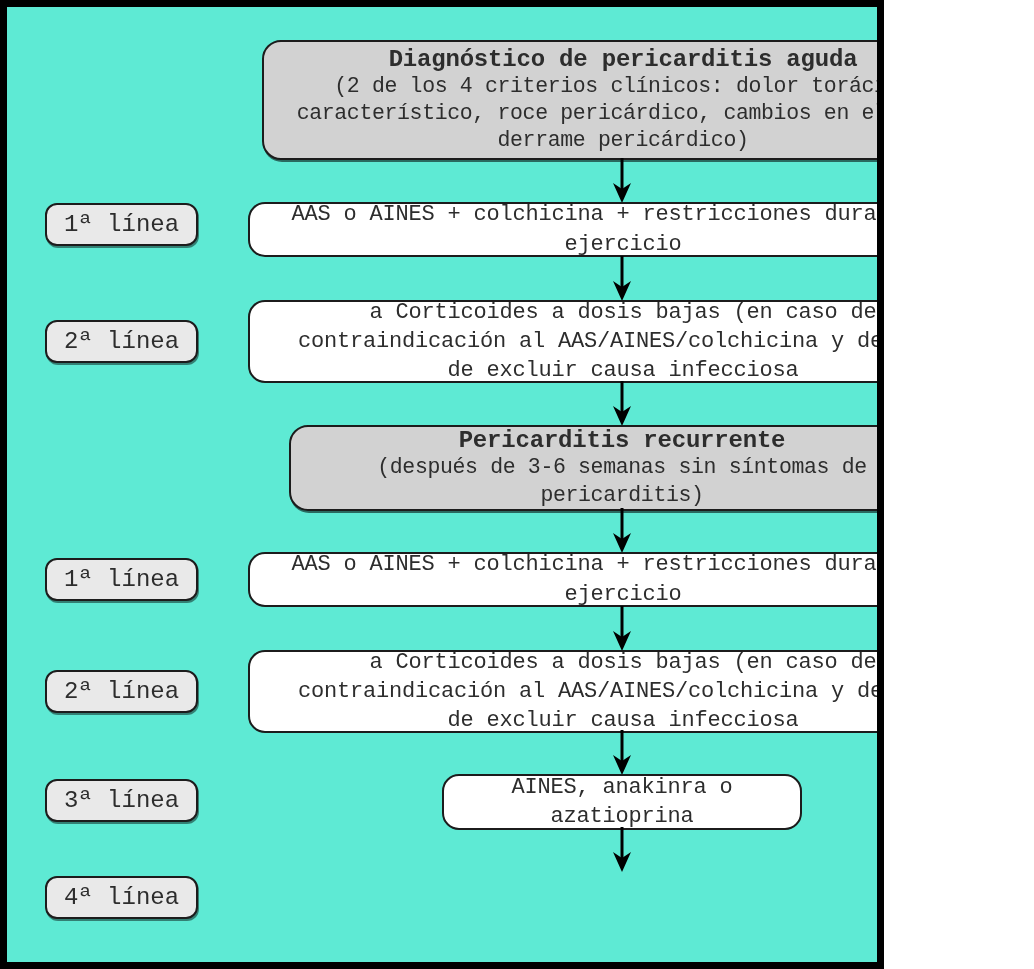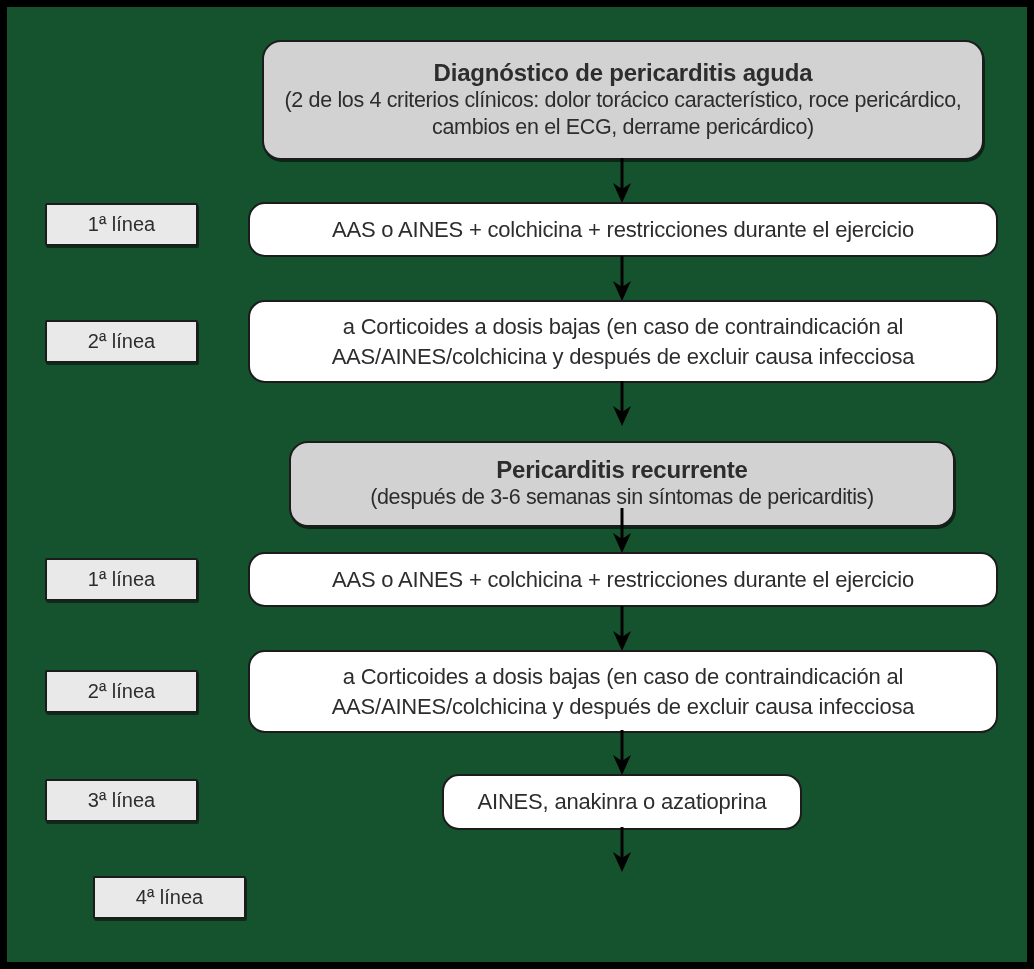--- a/index.html
+++ b/index.html
@@ -1,20 +1,20 @@
 <!DOCTYPE html>
 <html lang="es" style="--frame-border: #000000; --header-fill: #d2d2d2; --label-fill: #e9e9e9; --box-fill: #ffffff; --box-border: #1c1c1c; --text: #2d2d2d;"><head>
 <meta charset="utf-8">
 <style>
   html,body{margin:0;padding:0;background:#ffffff;}
   .canvas{
     position:relative;
-    width:1034px;height:969px;
-    background:#14532d;
-    font-family:Liberation Sans, sans-serif;
+    width:884px;height:969px;
+    background:#5eead4;
+    font-family:Liberation Mono, monospace;
     color:var(--text,#2d2d2d);
     overflow:hidden;
   }
   .frame{
     position:absolute;inset:0;
     border:7px solid var(--frame-border,#000);
     box-sizing:border-box;
     pointer-events:none;
   }
   .node{
@@ -33,22 +33,22 @@
   .header{
     background:var(--header-fill,#d2d2d2);
     border-radius:19px;
     box-shadow:1px 2px 0 rgba(0,0,0,0.55);
     padding:4px 14px;
   }
   .header .title{font-weight:bold;font-size:24px;letter-spacing:-0.2px;}
   .header .subtitle{font-size:21.5px;letter-spacing:-0.35px;line-height:1.27;}
   .pill{
     background:var(--label-fill,#e9e9e9);
-    border-radius:2px;
-    font-size:20px;
+    border-radius:12px;
+    font-size:24px;
     box-shadow:1px 2px 0 rgba(0,0,0,0.45);
   }
   .arrow{position:absolute;}
 </style>
 </head>
 <body>
 
 <div class="canvas">
 
   <div class="node header" style="left:262px;top:40px;width:722px;height:120px;">
@@ -78,21 +78,21 @@
   </div>
   <div class="node wide" style="left:248px;top:300px;width:750px;height:83px;">
     <span>a Corticoides a dosis bajas (en caso de contraindicación al AAS/AINES/colchicina y después de excluir causa infecciosa</span>
   </div>
 
   <svg class="arrow" style="left:609px;top:381px;" width="26" height="45" viewBox="0 0 26 45">
     <line x1="13" y1="0" x2="13" y2="31" stroke="#000" stroke-width="3"></line>
     <path d="M13 45 L4 25 L13 31 L22 25 Z" fill="#000"></path>
   </svg>
 
-  <div class="node header" style="left:289px;top:425px;width:666px;height:86px;margin-top:16px;">
+  <div class="node header" style="left:289px;top:425px;width:666px;height:86px;">
     <span class="title">Pericarditis recurrente</span>
     <span class="subtitle">(después de 3-6 semanas sin síntomas de pericarditis)</span>
   </div>
 
   <svg class="arrow" style="left:609px;top:508px;" width="26" height="45" viewBox="0 0 26 45">
     <line x1="13" y1="0" x2="13" y2="31" stroke="#000" stroke-width="3"></line>
     <path d="M13 45 L4 25 L13 31 L22 25 Z" fill="#000"></path>
   </svg>
 
   <div class="node pill" style="left:45px;top:558px;width:153px;height:43px;">
@@ -124,18 +124,18 @@
   </div>
   <div class="node wide" style="left:442px;top:774px;width:360px;height:56px;">
     <span>AINES, anakinra o azatioprina</span>
   </div>
 
   <svg class="arrow" style="left:609px;top:827px;" width="26" height="45" viewBox="0 0 26 45">
     <line x1="13" y1="0" x2="13" y2="31" stroke="#000" stroke-width="3"></line>
     <path d="M13 45 L4 25 L13 31 L22 25 Z" fill="#000"></path>
   </svg>
 
-  <div class="node pill" style="left:45px;top:876px;width:153px;height:43px;margin-left:48px;">
+  <div class="node pill" style="left:45px;top:876px;width:153px;height:43px;">
     <span>4ª línea</span>
   </div>
 
   <div class="frame"></div>
 </div>
 
 </body></html>

